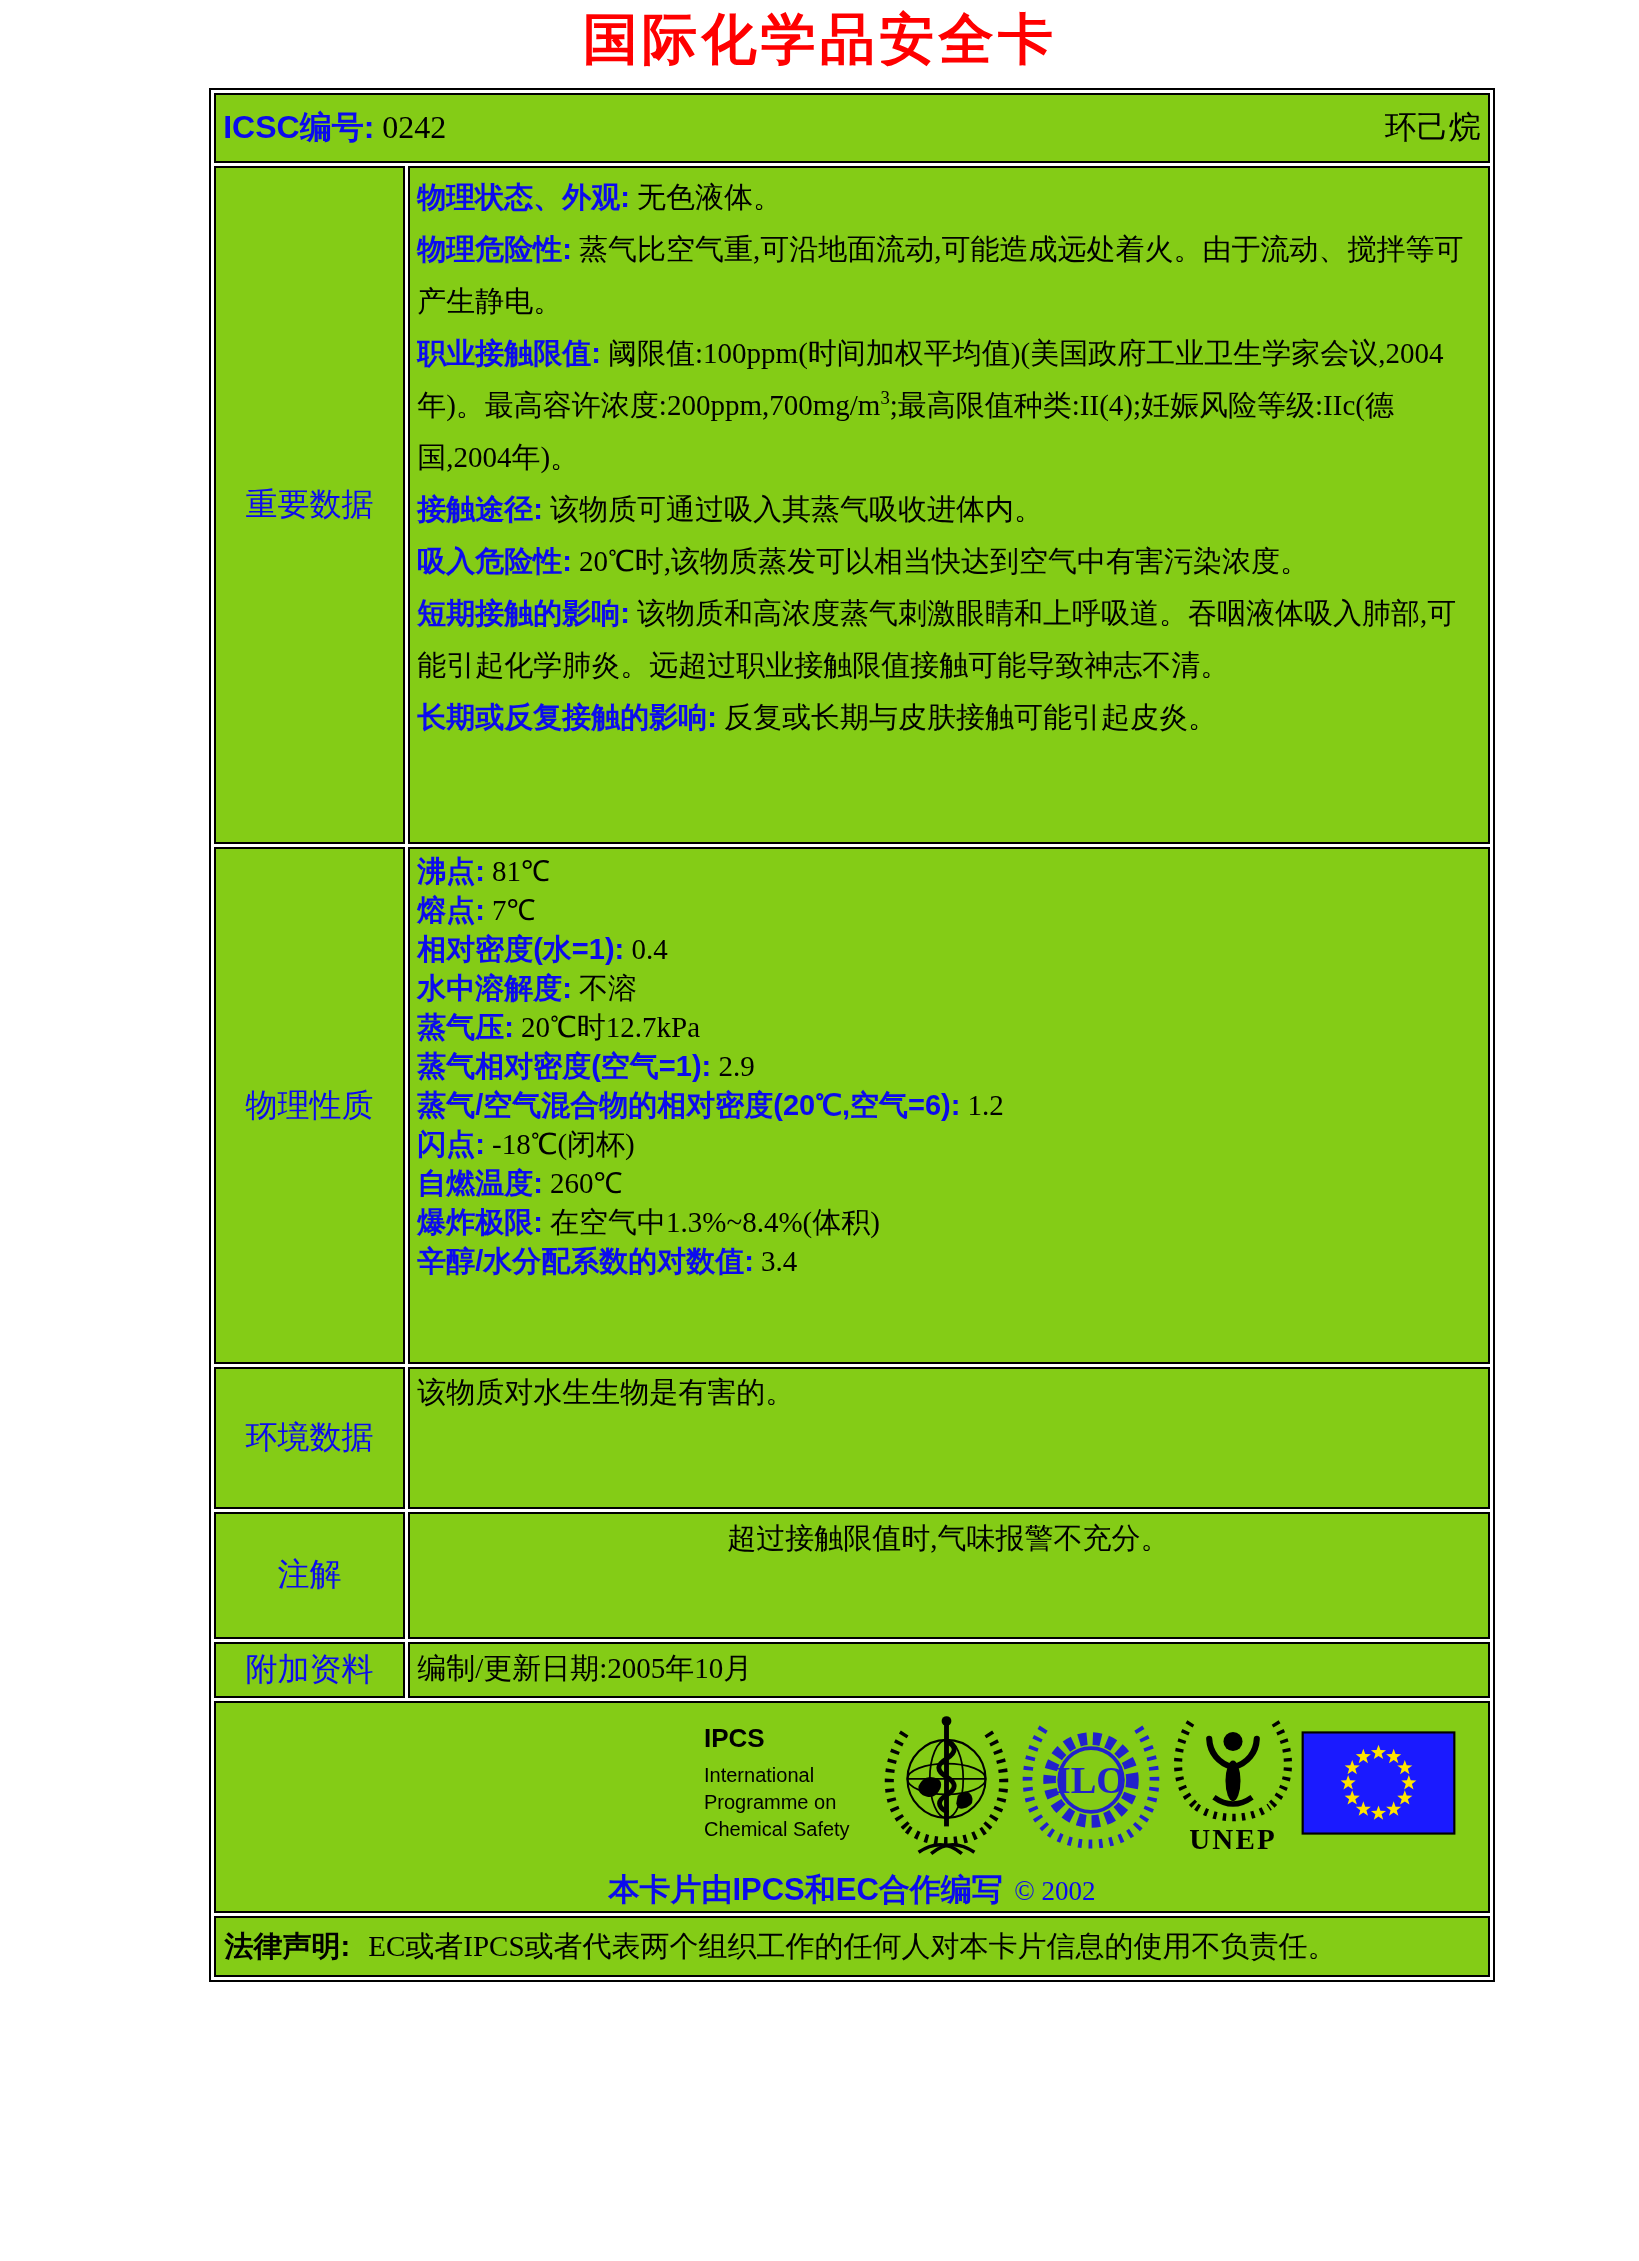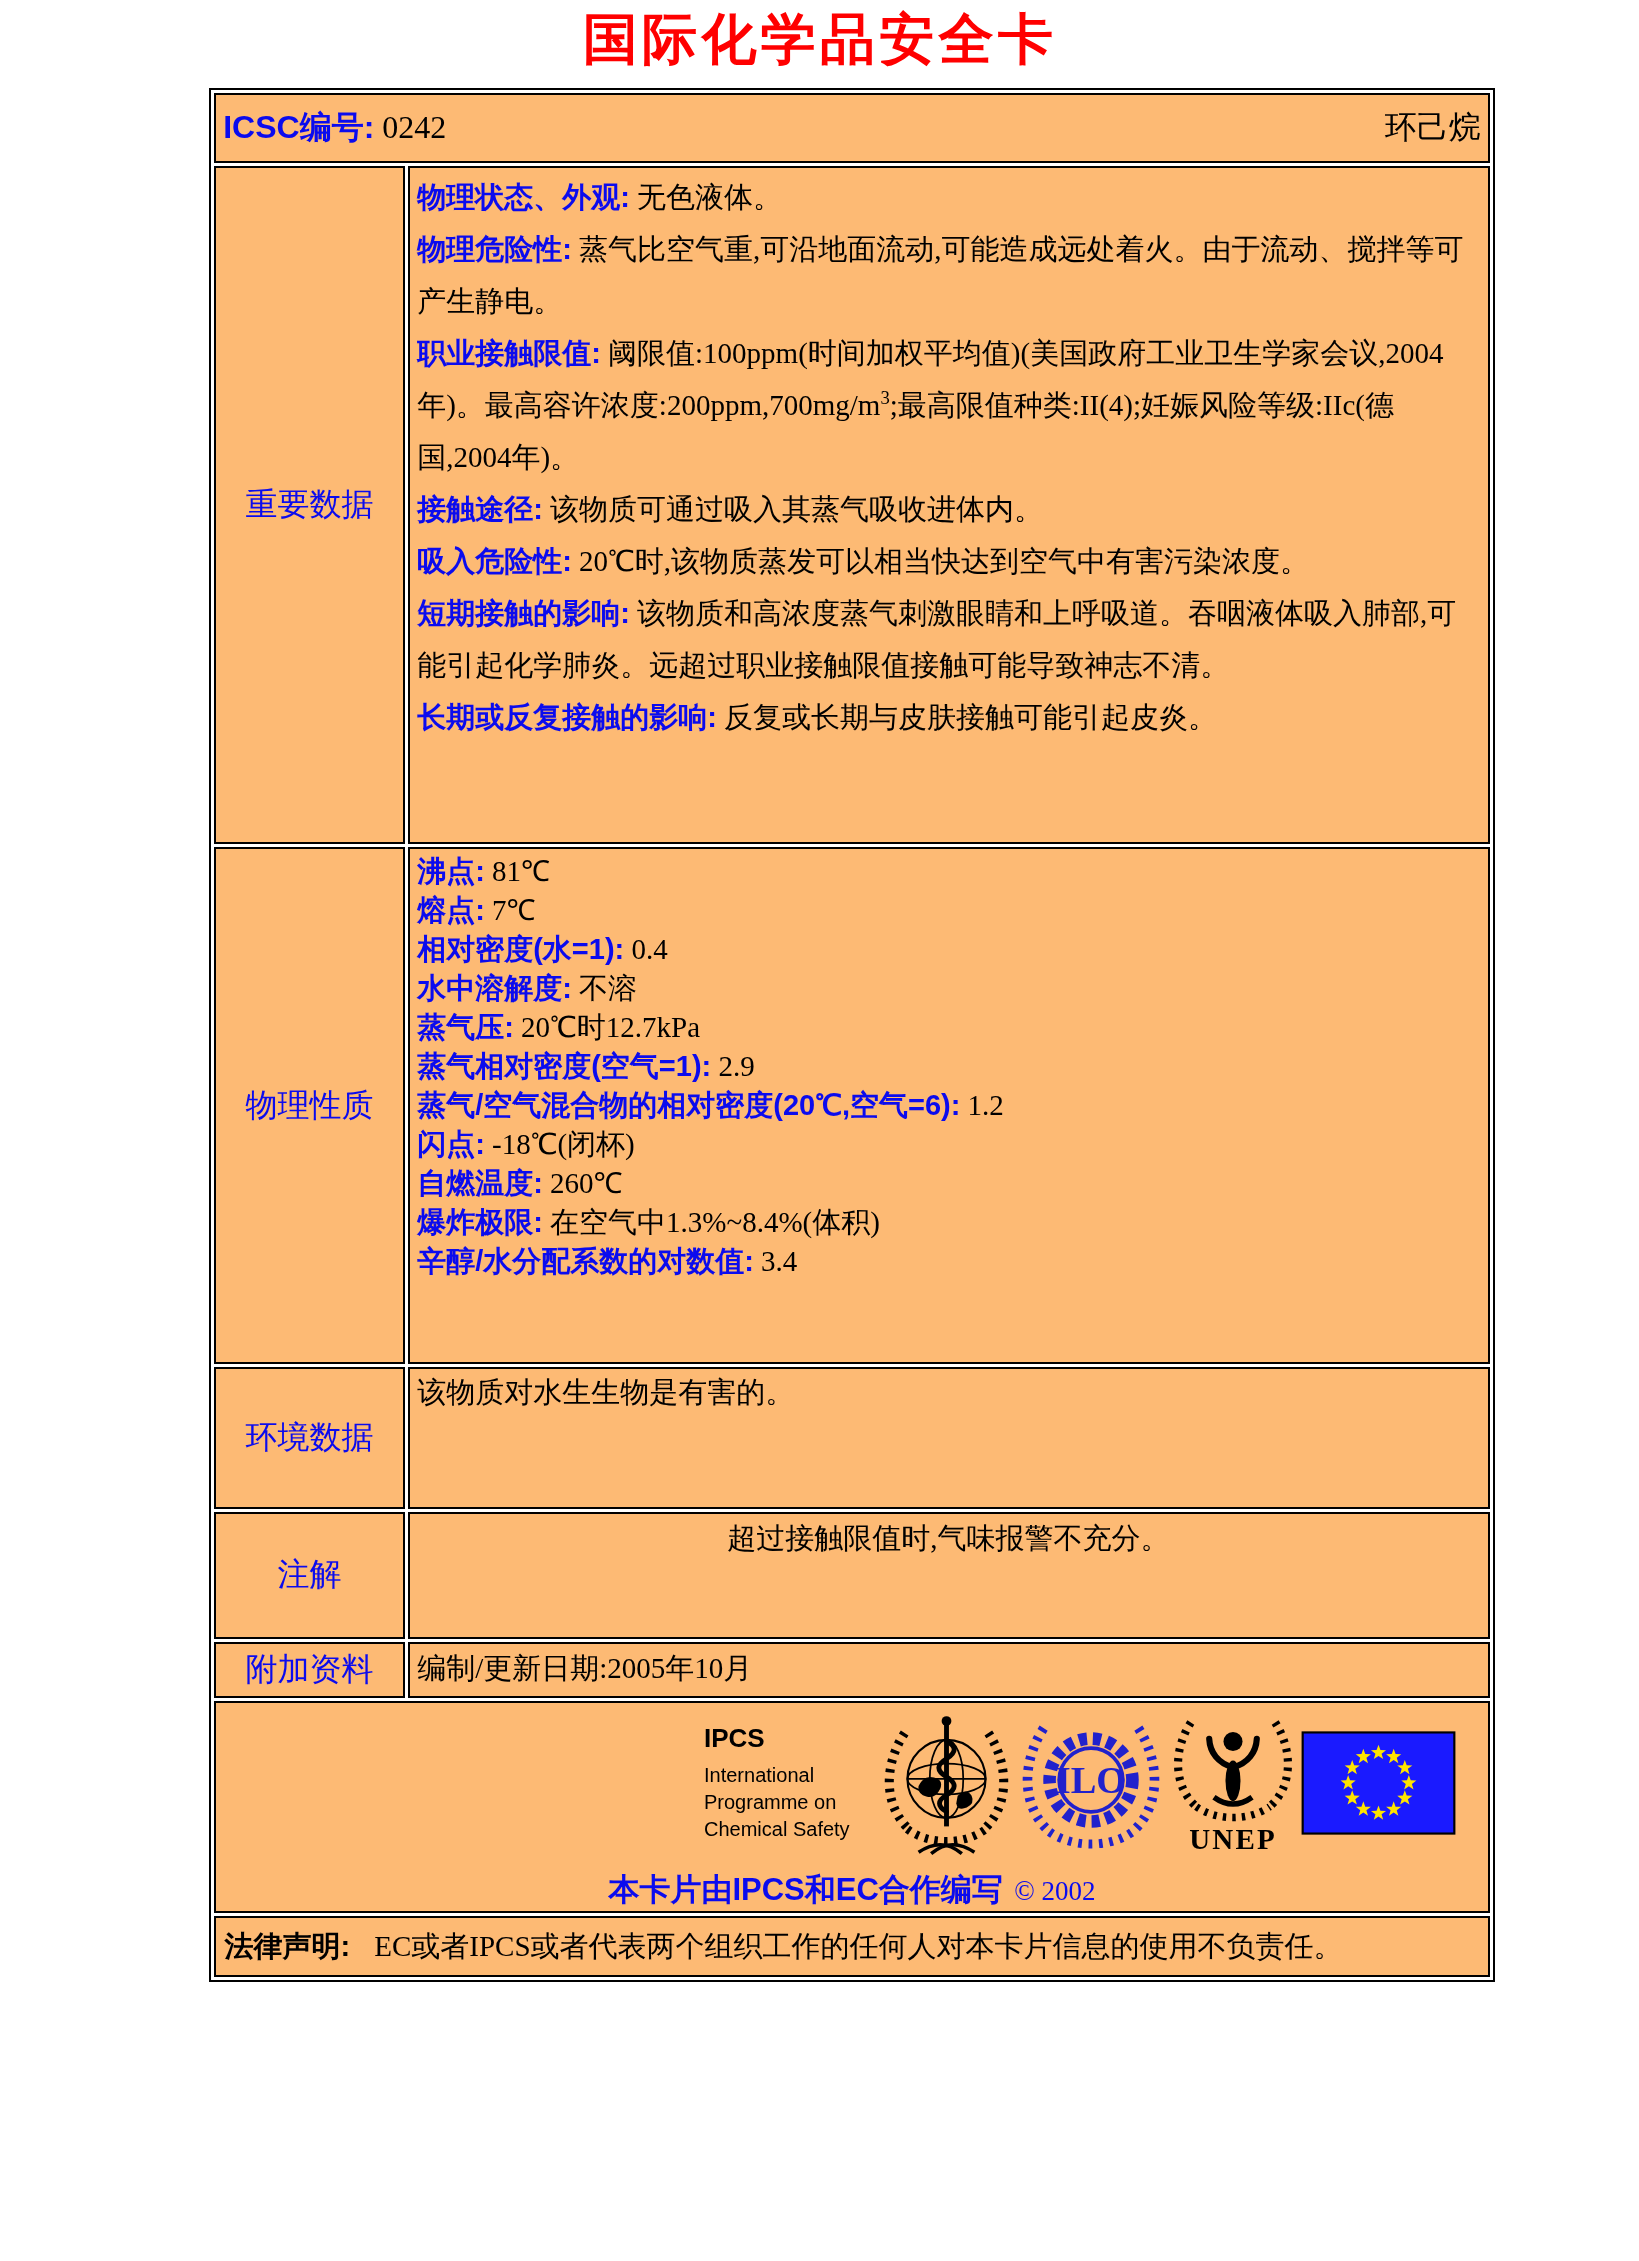--- a/index.html
+++ b/index.html
@@ -6,21 +6,21 @@
   body { width:1640px; height:2261px; position:relative;
          font-family:"Liberation Serif", serif; color:#000; }
 
   .title { margin:2.9px 0 11.5px 0; text-align:center; color:#ff0000;
            font-size:55px; font-weight:bold; letter-spacing:4.3px;
            font-family:"Liberation Serif", serif; }
 
   table.card { margin-left:209px; width:1286px;
                border-collapse:separate; border-spacing:3.6px;
                border:2.9px solid #000; background:#fff; }
-  td.cell { border:2.9px solid #000; vertical-align:top; background:#fdba74; padding:0; }
+  td.cell { border:2.9px solid #000; vertical-align:top; background:#84cc16; padding:0; }
 
   td.label-cell { width:187px; vertical-align:middle; text-align:center; }
   .row-label { color:#0b0bee; font-size:32px;
                font-family:"Liberation Sans", sans-serif; }
 
   .hdr-flex { display:flex; justify-content:space-between; align-items:center;
               min-height:66px; padding:0 7.2px; font-size:32px; }
   .blab { color:#0b0bee; font-weight:bold; font-family:"Liberation Sans", sans-serif; }
   .serif { color:#000; }
 
@@ -46,21 +46,21 @@
                  font-family:"Liberation Sans", sans-serif; }
   .credit-copy { color:#0b0bee; font-size:27px; margin-left:8.6px; }
 
   .unep-block { text-align:center; }
   .unep-text { font-size:29px; font-weight:bold; letter-spacing:2.2px;
                font-family:"Liberation Serif", serif; margin-top:-4.3px; }
 
   .legal-flex { display:flex; align-items:center; min-height:57px;
                 padding:0 8.6px; font-size:29px; }
   .legal-label { color:#000; font-weight:bold;
-                 font-family:"Liberation Sans", sans-serif; margin-right:24px; }
+                 font-family:"Liberation Sans", sans-serif; margin-right:18px; }
 </style>
 </head>
 <body>
 
 <div>
 
   <h1 class="title">国际化学品安全卡</h1>
 
   <table class="card">
 

